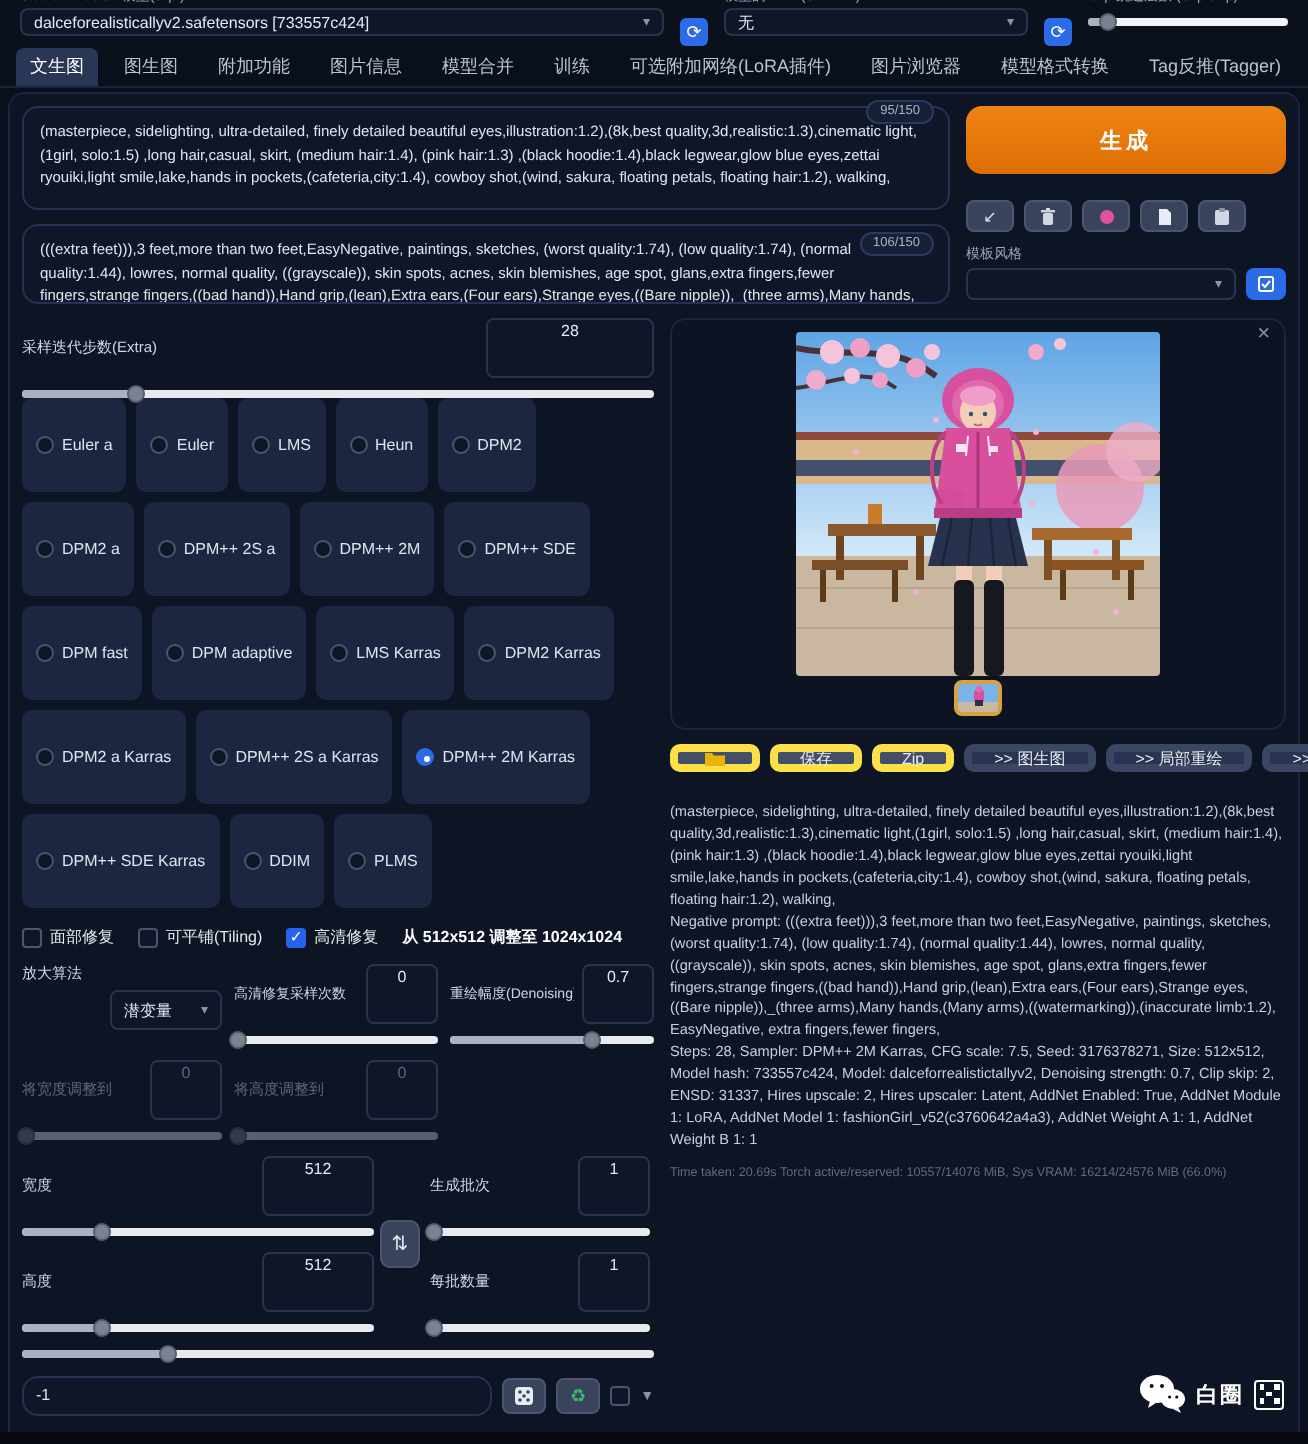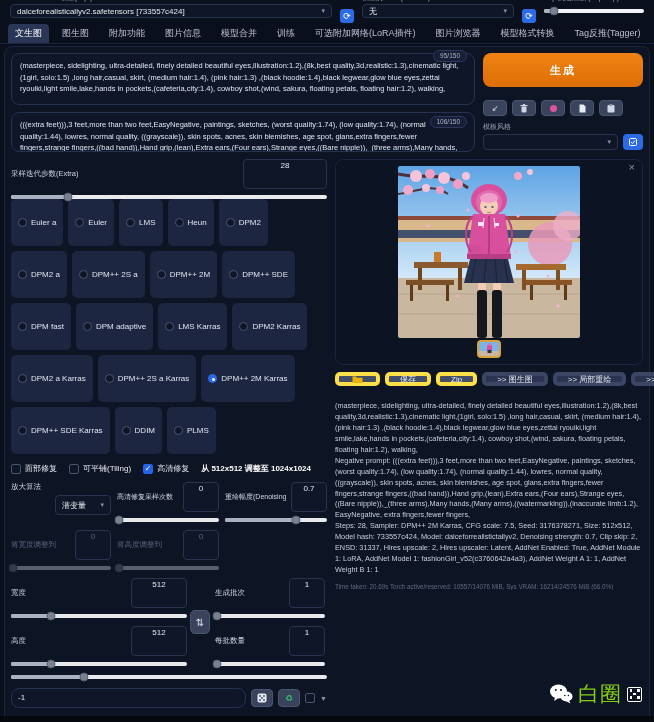--- a/index.html
+++ b/index.html
@@ -111,21 +111,21 @@
   .thumb { position:absolute; left:50%; bottom:6px; transform:translateX(-50%); width:24px; height:18px;
     border:2px solid #d9a13e; border-radius:4px; overflow:hidden; background:#7ab3e8; }
   .out-btns { display:flex; gap:5px; margin-top:7px; }
   .obtn { height:14px; padding:0 11px; font-size:8px; background:#434e68; border:4px solid #fde047; border-radius:5px;
     color:#e8ecf4; display:flex; align-items:center; justify-content:center; white-space:nowrap; }
   .obtn.dark { background:#2a3450; border-color:#3a4663; }
   .obtn.folder { padding:0 13px; }
   .gen-info { margin-top:15px; font-size:7.3px; line-height:1.5; color:#c7cede; white-space:pre-wrap; word-break:break-word; }
   .gen-stats { margin-top:7px; font-size:6.3px; color:#5f6b80; white-space:nowrap; overflow:hidden; }
   .brand { position:absolute; right:12px; bottom:14px; display:flex; align-items:center; gap:5px; }
-  .brand-text { font-size:21px; font-weight:normal; color:#84cc16; letter-spacing:1px; }
+  .brand-text { font-size:11px; font-weight:bold; color:#ffffff; letter-spacing:1px; }
   .qr-box { width:15px; height:15px; border:1.5px solid #fff; border-radius:2px; display:grid;
     grid-template-columns:repeat(3,1fr); grid-template-rows:repeat(3,1fr); padding:1.5px; gap:1px; }
   .qr-box i { background:#fff; }
   .qr-box i.off { background:transparent; }
   .bottom-strip { position:absolute; left:0; right:0; bottom:0; height:6px; background:#05080f; }
 </style>
 </head>
 <body>
 
 <div class="topbar">

